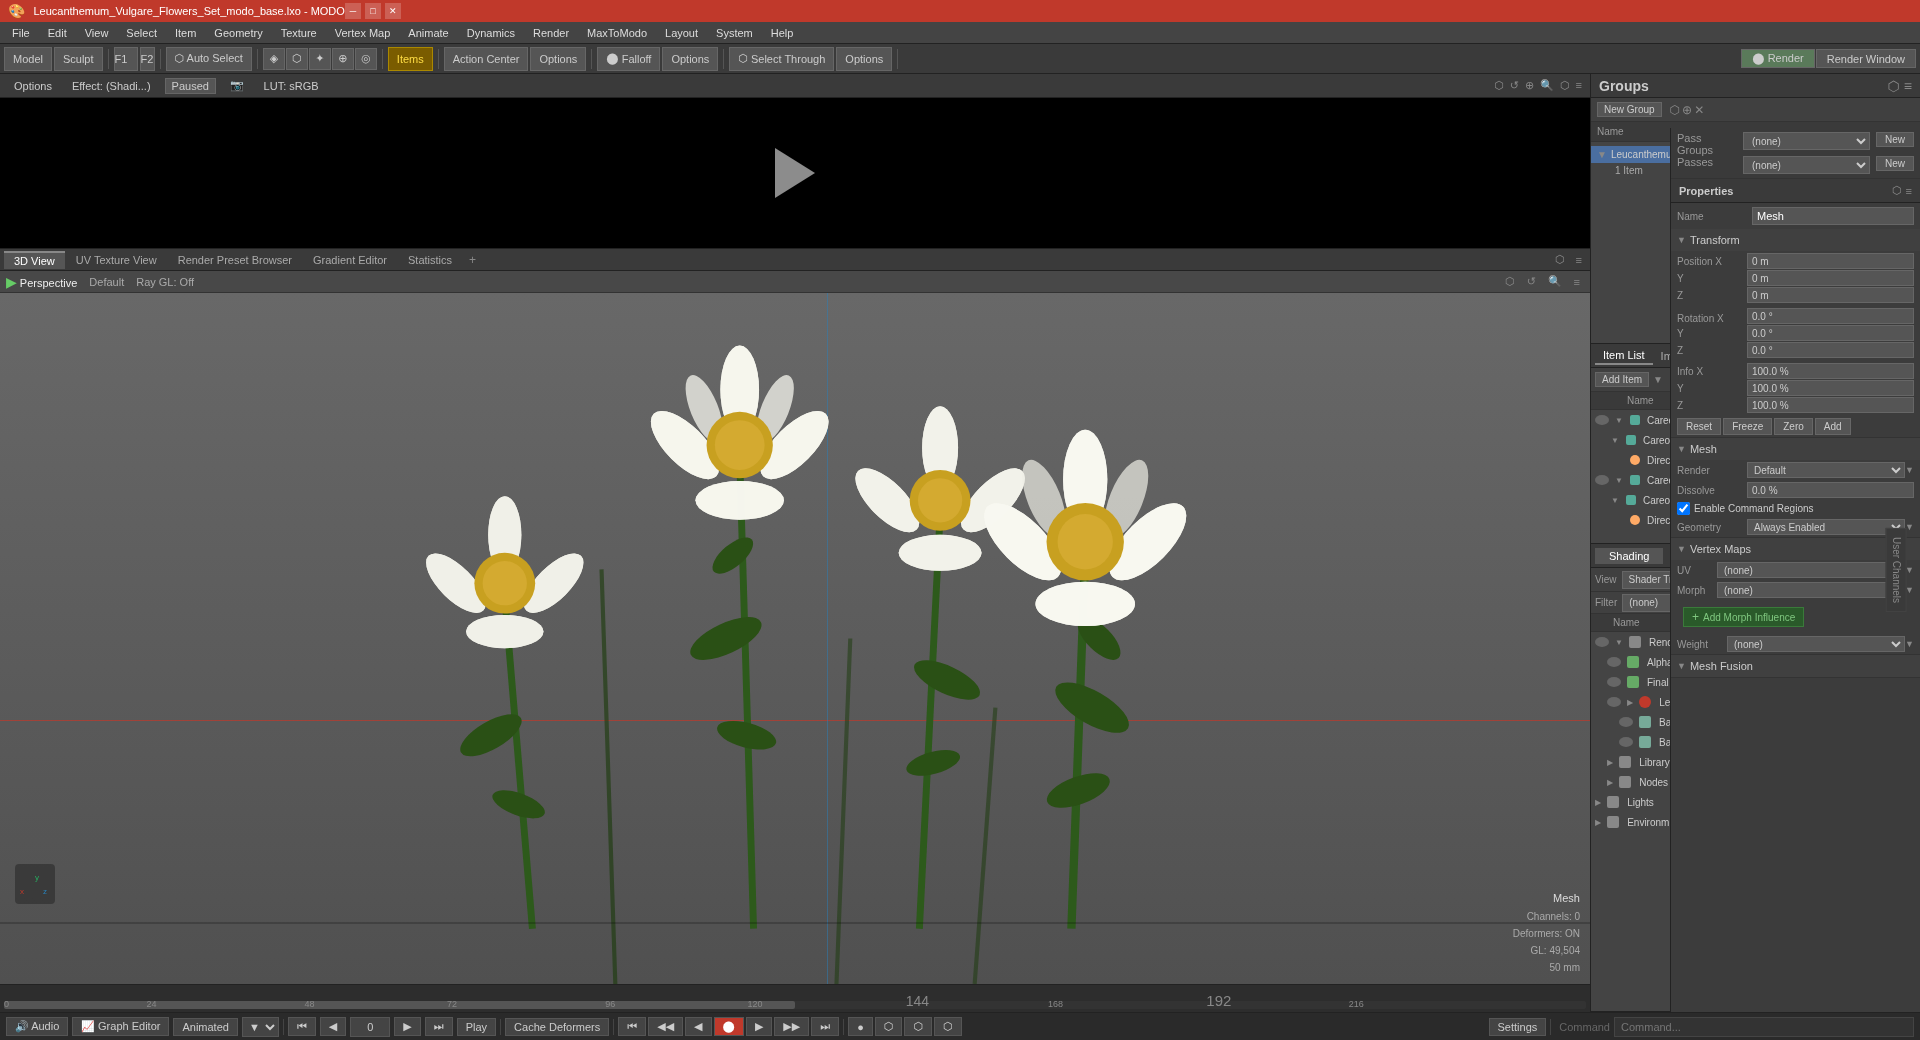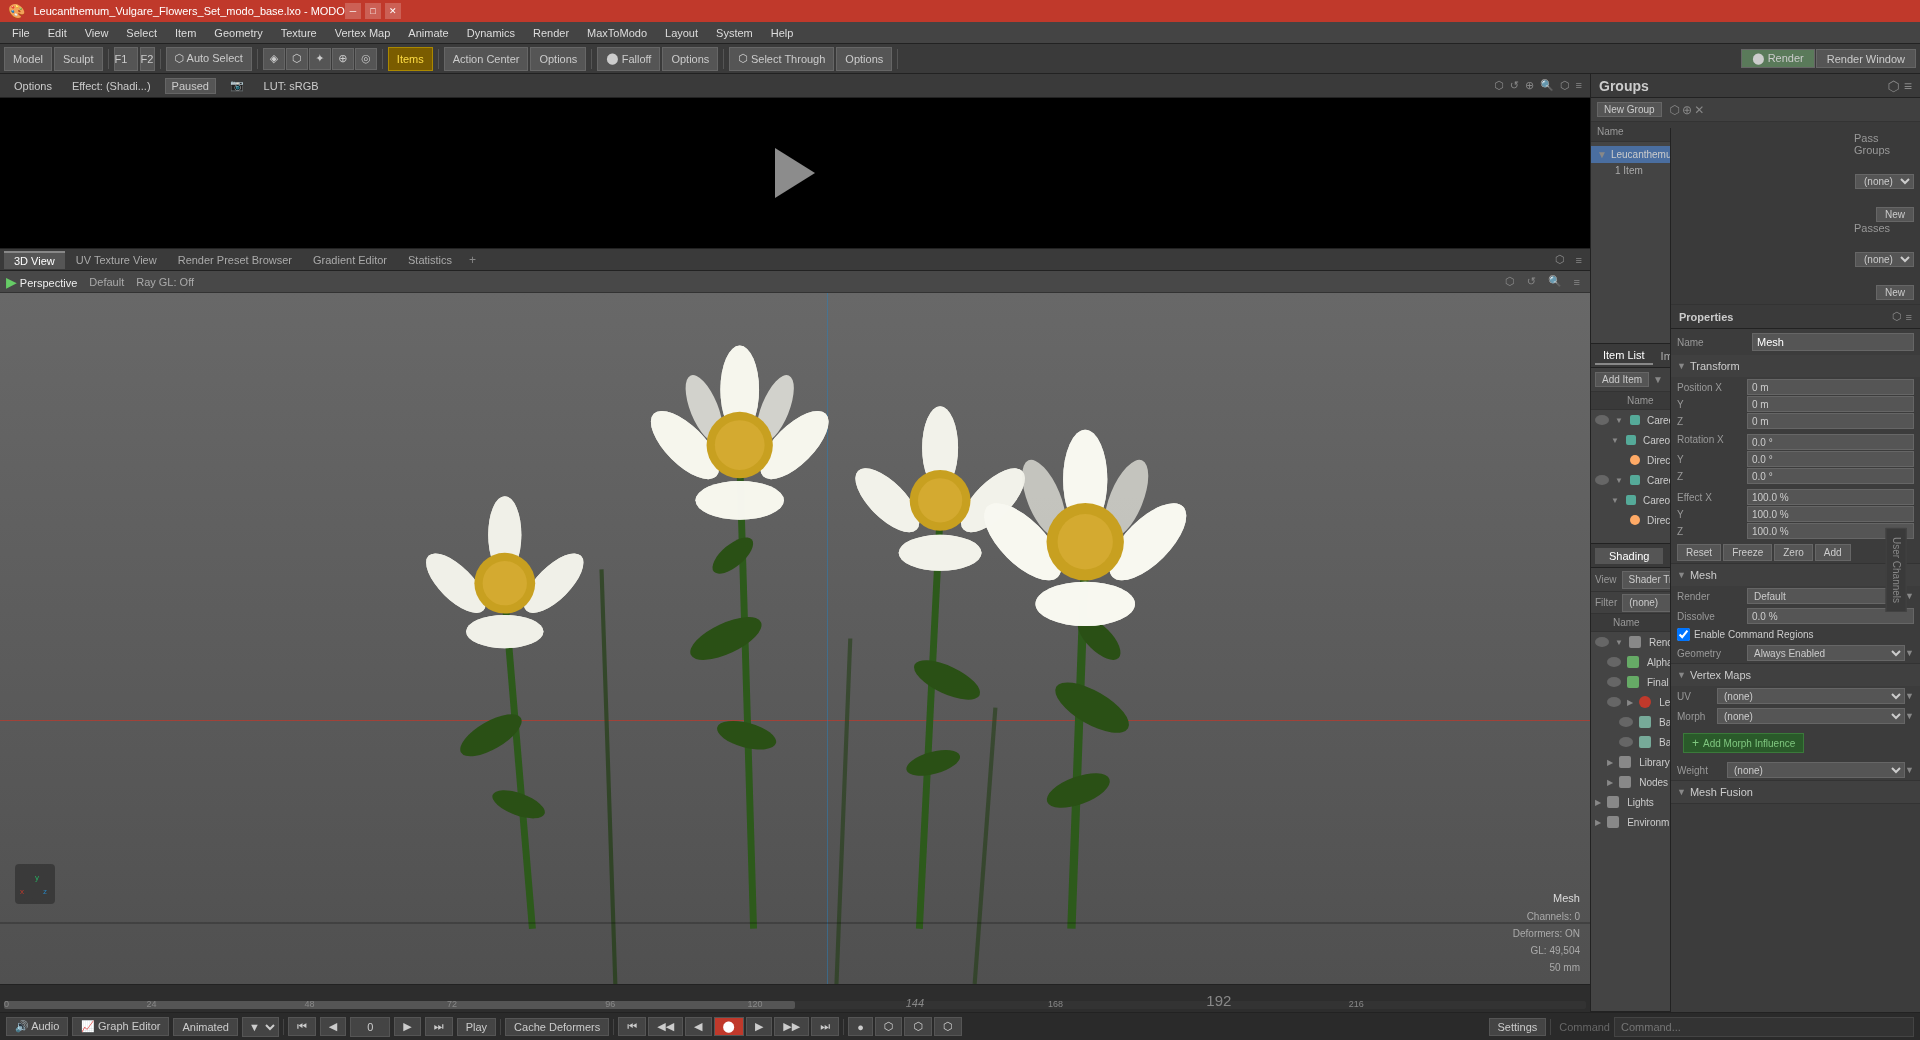--- a/index.html
+++ b/index.html
@@ -96,21 +96,21 @@
     #groups-header {
       height: 24px; background: #3a3a3a; display: flex; align-items: center; padding: 0 8px;
       border-bottom: 1px solid #222; font-size: 11px; color: #ccc;
     }
     .groups-toolbar-btn { padding: 1px 6px; background: #555; border: 1px solid #666; color: #ccc; font-size: 10px; cursor: pointer; }
     #groups-content {
       flex: 1; padding: 4px; font-size: 11px;
     }
     .group-item { padding: 3px 6px; color: #ccc; cursor: pointer; display: flex; align-items: center; gap: 4px; }
     .group-item.selected { background: #4a6ea0; }
-    .pass-row { display: flex; align-items: flex-end; gap: 18px; font-size: 11px; flex-direction: column; }
+    .pass-row { display: flex; align-items: flex-start; gap: 6px; font-size: 11px; }
     .pass-label { width: 60px; color: #999; }
     .pass-dropdown { flex: 1; height: 18px; background: #555; border: 1px solid #666; color: #ccc; font-size: 10px; padding: 0 4px; }
     .pass-btn { padding: 1px 8px; background: #555; border: 1px solid #666; color: #ccc; font-size: 10px; cursor: pointer; }
 
     
     #item-list-panel {
       height: 210px; background: #444; border-bottom: 1px solid #222; position: relative;
     }
     #item-list-tabs {
       height: 24px; background: #3a3a3a; display: flex; align-items: center; padding: 0 4px;
@@ -447,21 +447,21 @@
       <div id="timeline" style="height:28px;background:#2d2d2d;border-top:1px solid #222;position:relative;display:flex;align-items:center;padding:0 4px;">
         <div style="flex:1;height:20px;position:relative;overflow:hidden;">
 
           <div style="position:absolute;top:0;left:0;right:0;height:100%;display:flex;align-items:flex-end;">
             <span style="position:absolute;left:0;font-size:9px;color:#888;">0</span>
             <span style="position:absolute;left:9%;font-size:9px;color:#888;">24</span>
             <span style="position:absolute;left:19%;font-size:9px;color:#888;">48</span>
             <span style="position:absolute;left:28%;font-size:9px;color:#888;">72</span>
             <span style="position:absolute;left:38%;font-size:9px;color:#888;">96</span>
             <span style="position:absolute;left:47%;font-size:9px;color:#888;">120</span>
-            <span style="position:absolute;left:57%;font-size:11px;color:#888;font-style:italic;">144</span>
+            <span style="position:absolute;left:57%;font-size:14px;color:#888;">144</span>
             <span style="position:absolute;left:66%;font-size:9px;color:#888;">168</span>
             <span style="position:absolute;left:76%;font-size:15px;color:#888;">192</span>
             <span style="position:absolute;left:85%;font-size:9px;color:#888;">216</span>
           </div>
 
           <div style="width:100%;height:8px;background:#333;margin-top:12px;border-radius:2px;">
             <div style="width:50%;height:100%;background:#555;border-radius:2px;"></div>
           </div>
         </div>
       </div>
@@ -721,37 +721,37 @@
           <span style="width:70px;font-size:10px;color:#999;">Y</span>
           <input type="text" class="prop-value" value="0 m" style="">
         </div>
         <div style="display:flex;align-items:center;margin-bottom:1px;">
           <span style="width:70px;font-size:10px;color:#999;">Z</span>
           <input type="text" class="prop-value" value="0 m" style="">
         </div>
       </div>
 
       <div style="padding:2px 6px;">
-        <div style="display:flex;align-items:flex-start;margin-bottom:1px;">
+        <div style="display:flex;align-items:flex-end;margin-bottom:1px;">
           <span style="width:70px;font-size:10px;color:#999;">Rotation X</span>
           <input type="text" class="prop-value" value="0.0 °" style="">
         </div>
         <div style="display:flex;align-items:center;margin-bottom:1px;">
           <span style="width:70px;font-size:10px;color:#999;">Y</span>
           <input type="text" class="prop-value" value="0.0 °" style="">
         </div>
         <div style="display:flex;align-items:center;margin-bottom:1px;">
           <span style="width:70px;font-size:10px;color:#999;">Z</span>
           <input type="text" class="prop-value" value="0.0 °" style="">
         </div>
       </div>
 
       <div style="padding:2px 6px;">
         <div style="display:flex;align-items:center;margin-bottom:1px;">
-          <span style="width:70px;font-size:10px;color:#999;">Effect X</span>
+          <span style="width:70px;font-size:10px;color:#999;">Info X</span>
           <input type="text" class="prop-value" value="100.0 %" style="">
         </div>
         <div style="display:flex;align-items:center;margin-bottom:1px;">
           <span style="width:70px;font-size:10px;color:#999;">Y</span>
           <input type="text" class="prop-value" value="100.0 %" style="">
         </div>
         <div style="display:flex;align-items:center;margin-bottom:1px;">
           <span style="width:70px;font-size:10px;color:#999;">Z</span>
           <input type="text" class="prop-value" value="100.0 %" style="">
         </div>

